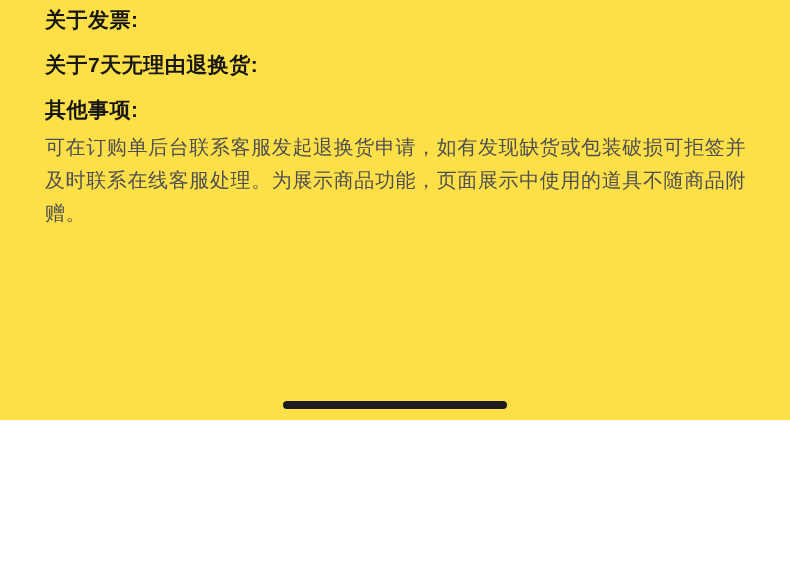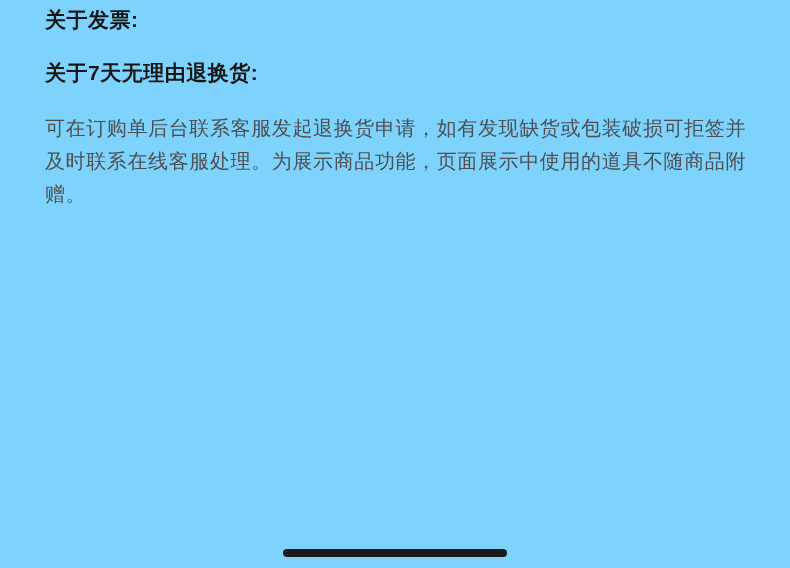--- a/index.html
+++ b/index.html
@@ -3,42 +3,42 @@
 <meta charset="utf-8">
 <style>
   * { margin: 0; padding: 0; box-sizing: border-box; }
   html, body {
     width: 790px;
     font-family: "Liberation Sans", "DejaVu Sans", sans-serif;
   }
   .page {
     position: relative;
     width: 790px;
-    height: 568px;
-    background: #7dd3fc;
+    height: 420px;
+    background: #fde047;
     overflow: hidden;
     padding: 6px 44px 8px 45px;
   }
   .section { margin-bottom: 0; }
   .section-heading {
     font-size: 21px;
     font-weight: 700;
     color: #161616;
     line-height: 27px;
     letter-spacing: 0.5px;
   }
   .section-body {
     font-size: 20px;
     color: #4e4f53;
     line-height: 33px;
     letter-spacing: 0.6px;
     text-align: justify;
     margin-top: 8px;
   }
-  .section + .section { margin-top: 26px; }
+  .section + .section { margin-top: 18px; }
   .home-indicator {
     position: absolute;
     left: 50%;
     transform: translateX(-50%);
     bottom: 11px;
     width: 224px;
     height: 8px;
     border-radius: 4px;
     background: #1b1b1d;
   }
@@ -50,18 +50,19 @@
 
   <div class="section">
     <div class="section-heading">关于发票:</div>
   </div>
 
   <div class="section">
     <div class="section-heading">关于7天无理由退换货:</div>
   </div>
 
   <div class="section">
+    <div class="section-heading">其他事项:</div>
     <div class="section-body">可在订购单后台联系客服发起退换货申请，如有发现缺货或包装破损可拒签并及时联系在线客服处理。为展示商品功能，页面展示中使用的道具不随商品附赠。</div>
   </div>
 
   <div class="home-indicator"></div>
 
 </div>
 
 </body></html>

